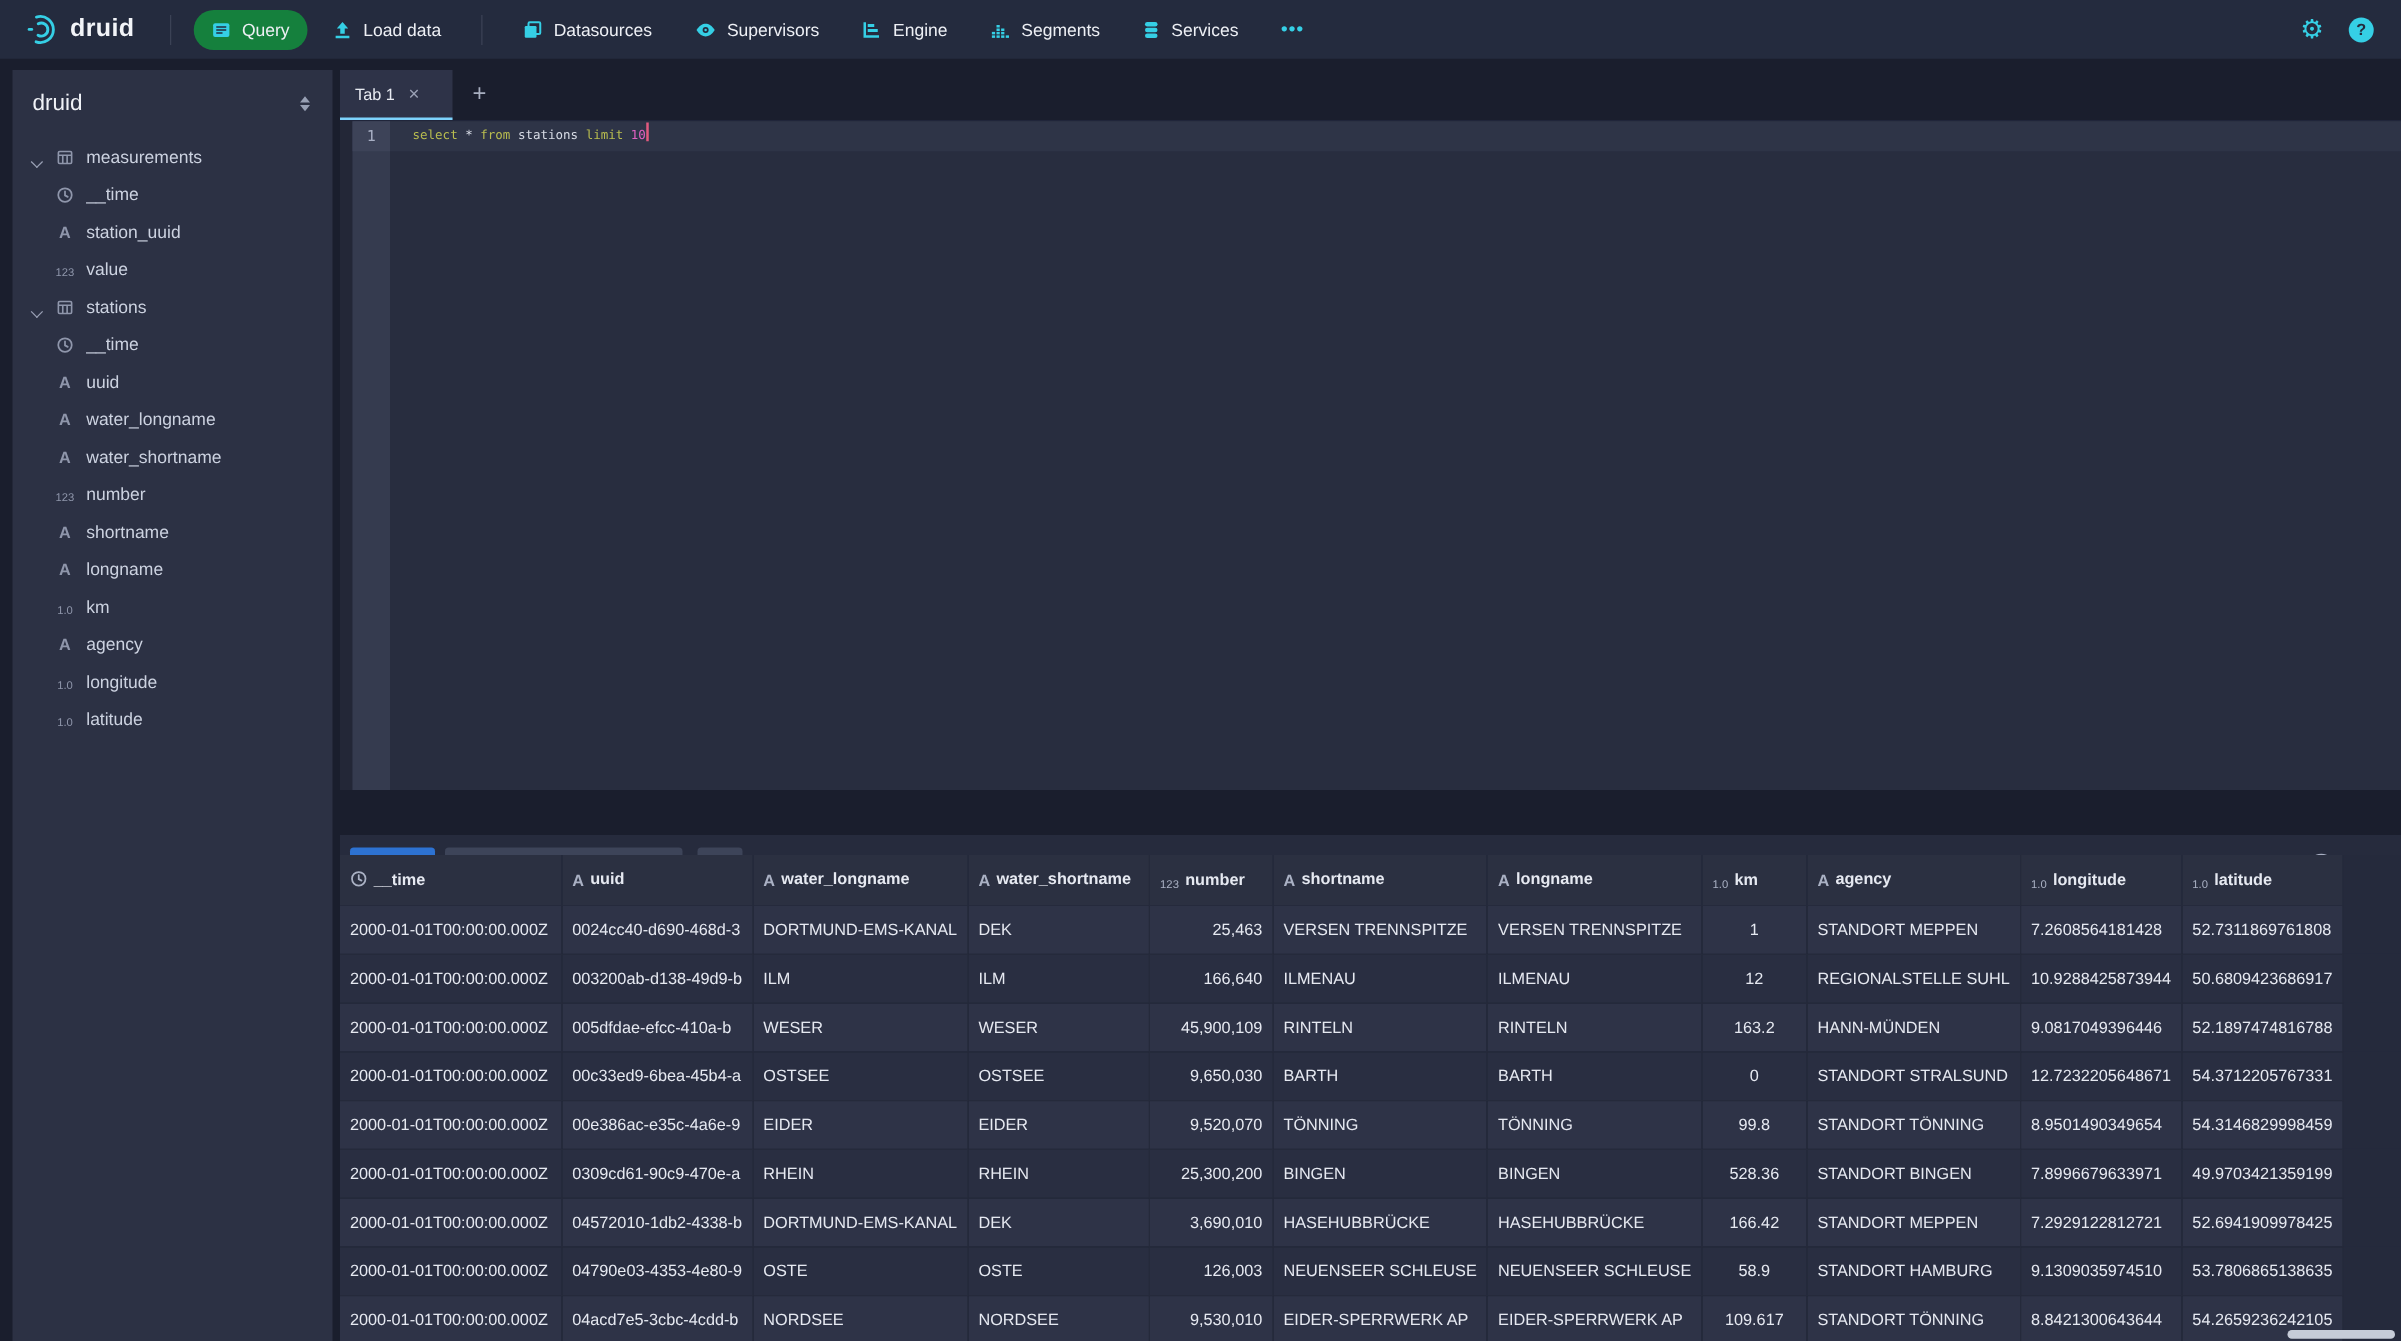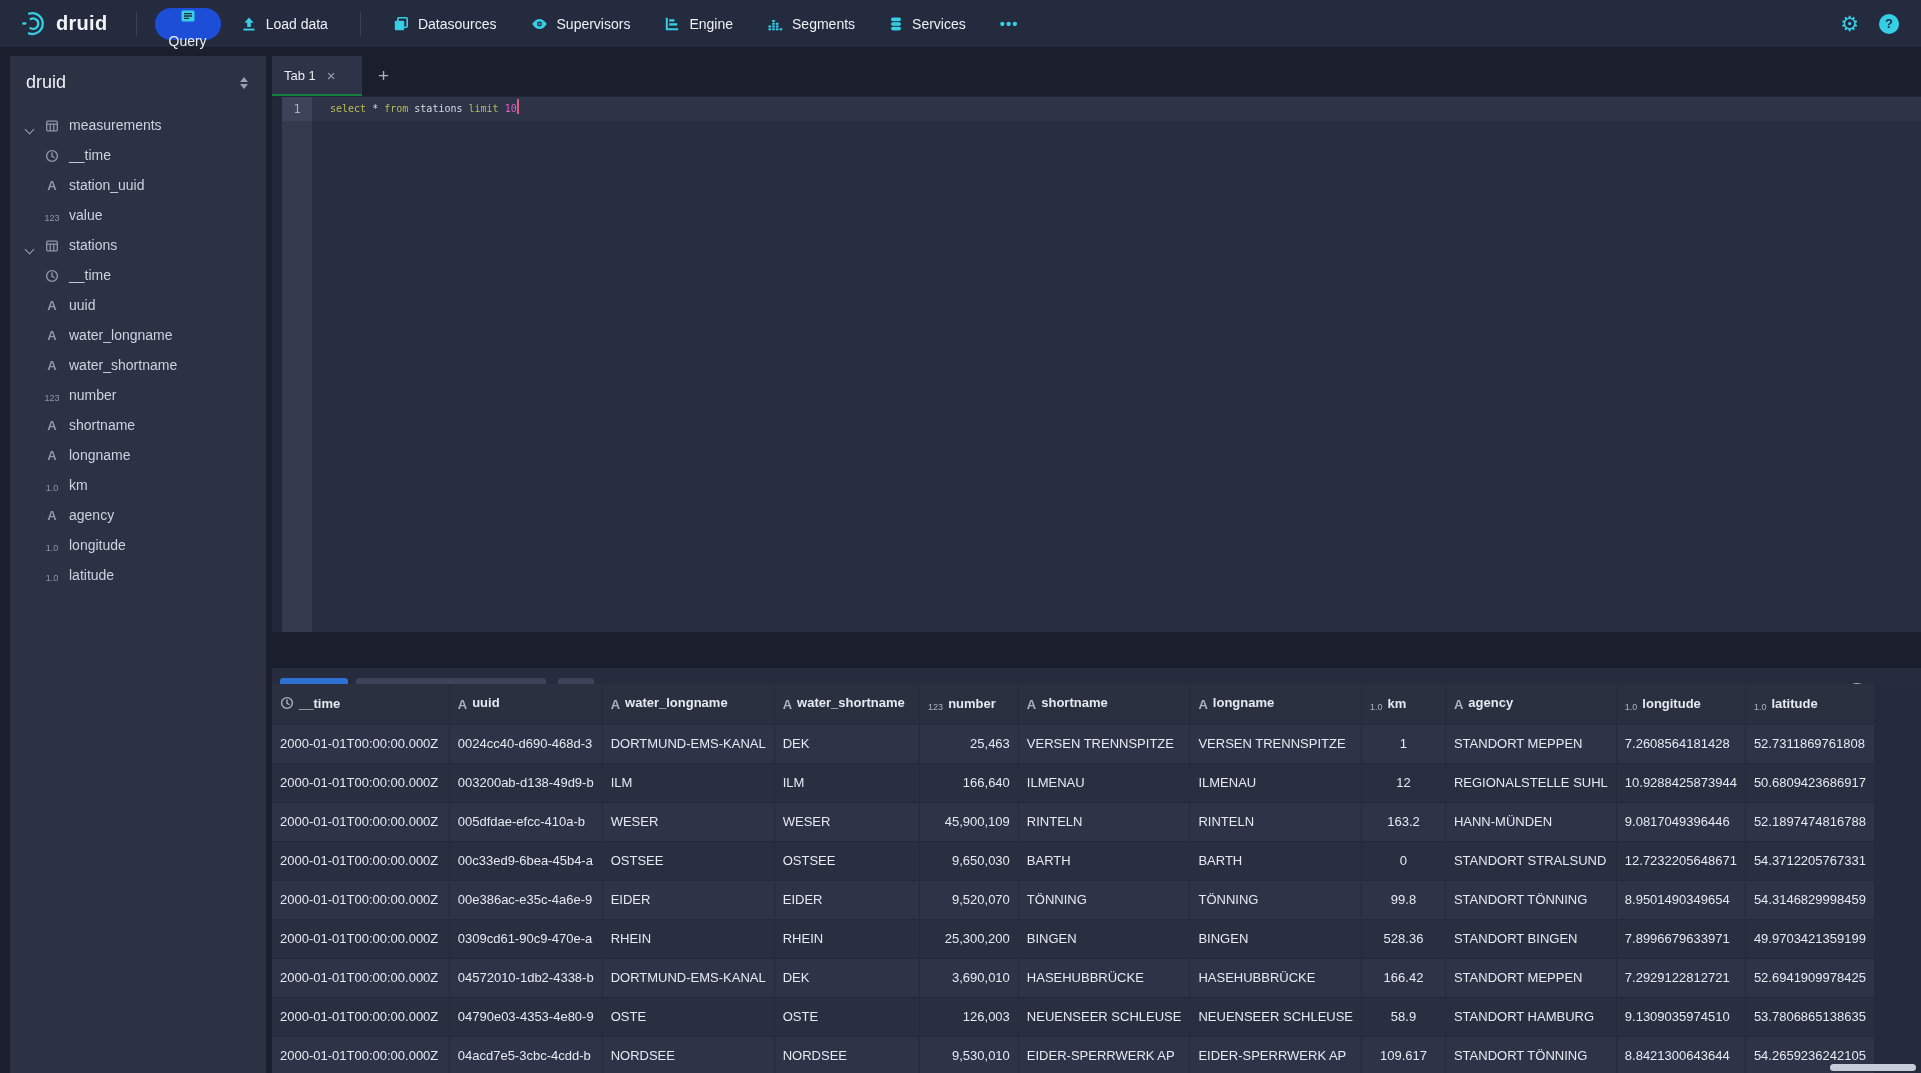--- a/index.html
+++ b/index.html
@@ -9,21 +9,21 @@
   
   .topnav { position:absolute; left:0; top:0; width:1921px; height:47px; background:#242b3e;
     display:flex; align-items:center; padding:0 14px; }
   .brand { display:flex; align-items:center; gap:9px; margin:0 10px 0 6px; }
   .logo { color:#35cfe5; display:flex; align-items:center; }
   .brand-text { font-size:20px; font-weight:600; color:#f2f4f8; letter-spacing:.3px; }
   .nav-items { display:flex; align-items:center; gap:6px; margin-left:6px; }
   .nav-divider { width:1px; height:24px; background:#3b4255; margin:0 12px; }
   .nav-item { display:flex; align-items:center; gap:9px; height:32px; padding:0 14px;
     border-radius:16px; font-size:14px; color:#eef0f5; cursor:pointer; white-space:nowrap; }
-  .nav-item.active { background:#1d4ed8;flex-direction:column; }
+  .nav-item.active { background:#15803d; }
   .nav-item.more-item { color:#35cfe5; font-weight:bold; letter-spacing:1px; font-size:15px; }
   .nav-icon { color:#35cfe5; display:flex; align-items:center; }
   .nav-right { margin-left:auto; display:flex; align-items:center; gap:20px; padding-right:8px; }
   .gear { color:#35cfe5; font-size:21px; line-height:1; cursor:pointer; }
   .help { width:20px; height:20px; border-radius:50%; background:#35cfe5; color:#242b3e;
     font-size:13px; font-weight:bold; display:flex; align-items:center; justify-content:center; cursor:pointer; }
 
   
   .sidebar { position:absolute; left:10px; top:56px; width:256px; bottom:0; background:#2c3144; }
   .side-header { display:flex; align-items:center; justify-content:space-between;
@@ -40,21 +40,21 @@
     border-bottom:1.6px solid #9aa1b5; transform:rotate(45deg); display:block; margin-top:-3px; }
   .t-ic { width:22px; display:flex; align-items:center; justify-content:center; color:#8f96ab; }
   .ticon-a { font-size:13px; font-weight:bold; }
   .ticon-num { font-size:9px; font-weight:normal; }
   .tree-label { margin-left:6px; }
 
   
   .tabbar { position:absolute; left:272px; top:56px; right:0; height:41px; display:flex;
     align-items:stretch; border-bottom:1px solid #20253a; }
   .tab { width:90px; background:#2e3348; display:flex; align-items:center; gap:11px;
-    padding:0 12px; font-size:13px; color:#e8ebf2; border-bottom:2px solid #15803d; cursor:pointer; }
+    padding:0 12px; font-size:13px; color:#e8ebf2; border-bottom:2px solid #7dd3fc; cursor:pointer; }
   .tab-close { color:#9aa1b5; font-size:15px; cursor:pointer; }
   .add-tab { color:#a8afc0; font-size:19px; display:flex; align-items:center; margin-left:16px; cursor:pointer; }
 
   
   .editor { position:absolute; left:272px; top:97px; right:0; height:535px; background:#282d3f;
     display:flex; cursor:text; }
   .ed-strip { width:10px; background:#232737; }
   .ed-gutter { width:30px; background:#353b4f; font-family:"DejaVu Sans Mono",monospace; }
   .ln { height:24px; line-height:24px; text-align:center; font-size:12px; color:#a8afc4; }
   .ln.active { background:#3d4358; }

